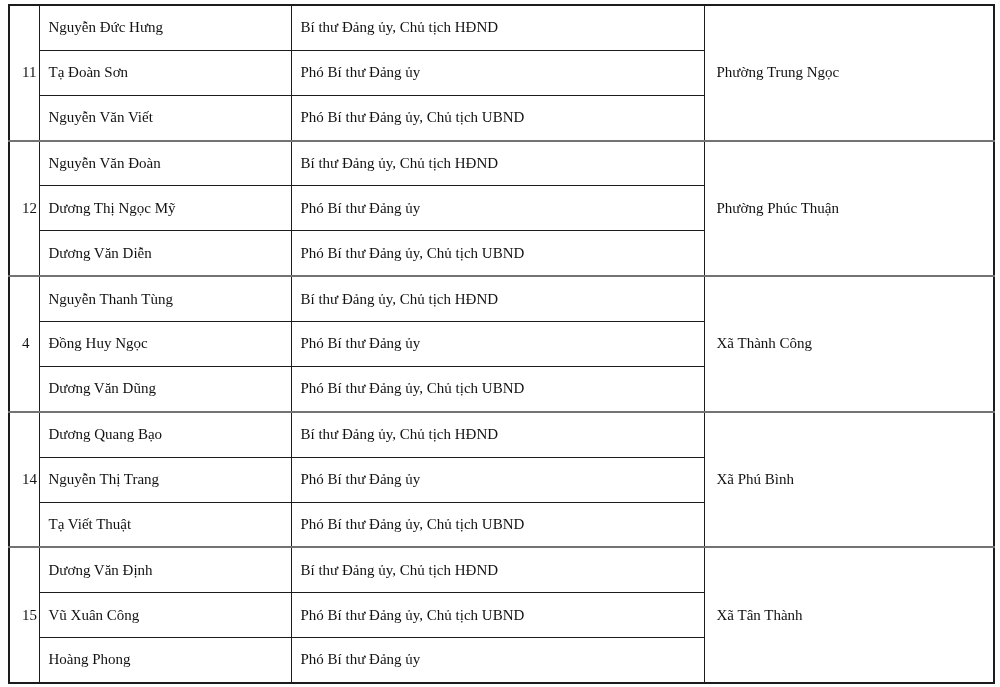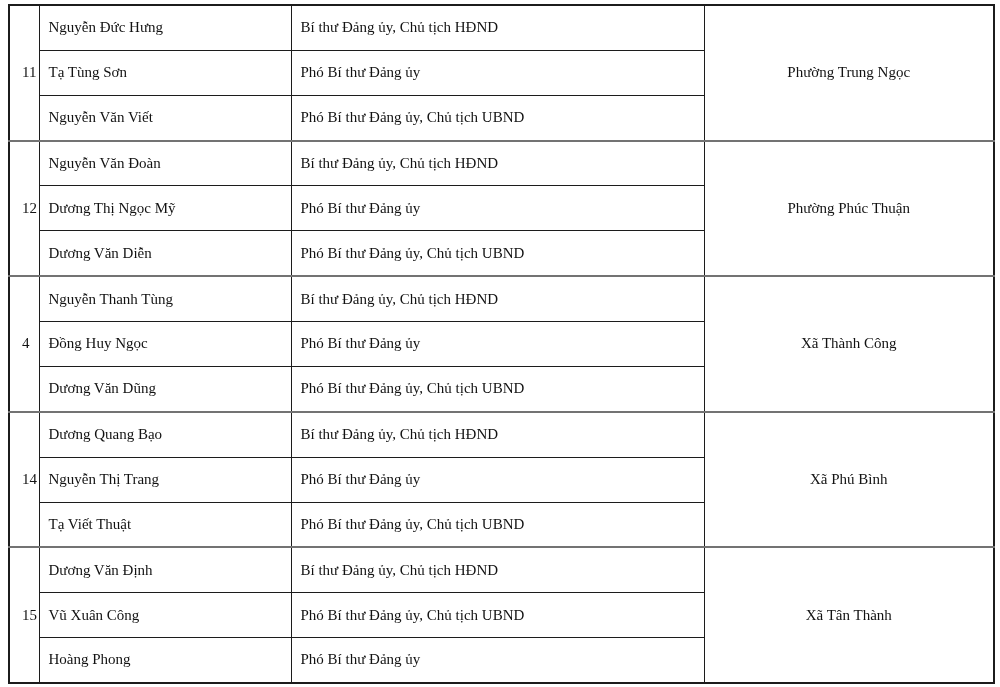--- a/index.html
+++ b/index.html
@@ -36,21 +36,20 @@
     vertical-align: middle;
     overflow: hidden;
     white-space: nowrap;
   }
   td.name, td.pos {
     text-align: left;
     padding-left: 9px;
     padding-right: 4px;
   }
   td.num, td.loc {
-    text-align: center;
   }
   tr.gt > td {
     border-top: 2px solid #737373;
   }
 </style>
 </head>
 <body>
 
 <div class="page">
   <table class="officials">
@@ -62,21 +61,21 @@
     </colgroup>
     <tbody>
 
       <tr>
         <td class="num" rowspan="3">11</td>
         <td class="name">Nguyễn Đức Hưng</td>
         <td class="pos">Bí thư Đảng ủy, Chủ tịch HĐND</td>
         <td class="loc" rowspan="3">Phường Trung Ngọc</td>
       </tr>
       <tr>
-        <td class="name">Tạ Tùng Sơn</td>
+        <td class="name">Tạ Đoàn Sơn</td>
         <td class="pos">Phó Bí thư Đảng ủy</td>
       </tr>
       <tr>
         <td class="name">Nguyễn Văn Viết</td>
         <td class="pos">Phó Bí thư Đảng ủy, Chủ tịch UBND</td>
       </tr>
 
       <tr class="gt">
         <td class="num" rowspan="3">12</td>
         <td class="name">Nguyễn Văn Đoàn</td>

